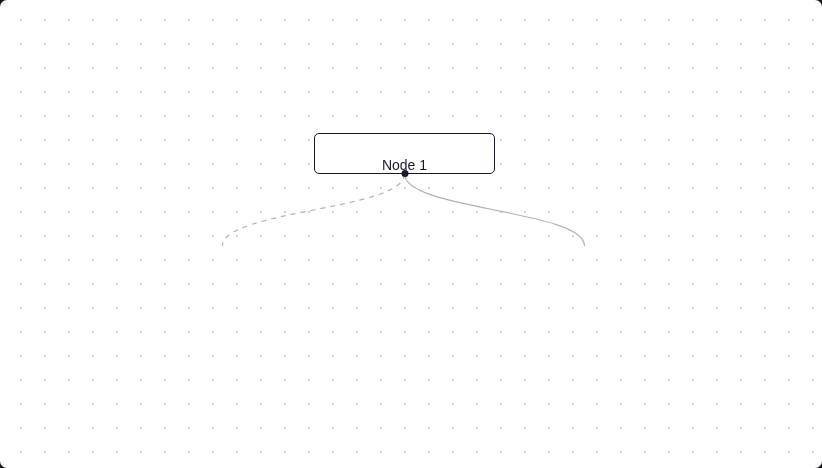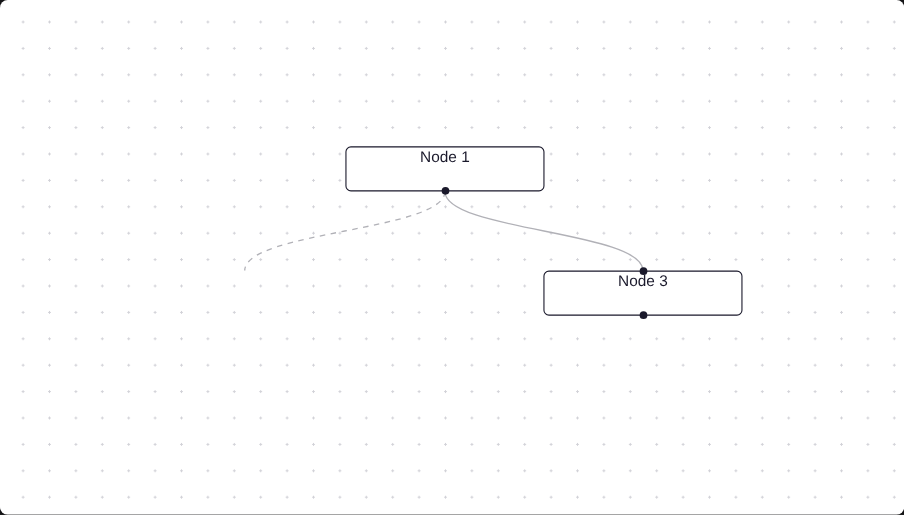--- a/index.html
+++ b/index.html
@@ -33,21 +33,21 @@
     stroke-width: 1.2;
     pointer-events: stroke;
   }
   .node {
     position: absolute;
     box-sizing: border-box;
     background: #ffffff;
     border: 1px solid #1a192b;
     border-radius: 5px;
     display: flex;
-    align-items: flex-start;
+    align-items: flex-end;
     justify-content: center;
     font-size: 14px;
     color: #1a192b;
     cursor: grab;
   }
   .node-label {
     pointer-events: none;
     white-space: nowrap;
   }
   .handle {
@@ -72,19 +72,14 @@
     <path class="edge" d="M 404.5,174 C 404.5,210 222.5,210 222.5,246" stroke="#b1b1b7" stroke-dasharray="5 5"></path>
     <path class="edge" d="M 404.5,174 C 404.5,210 584.5,210 584.5,246" stroke="#b1b1b7"></path>
   </svg>
 
   <div class="node" style="left: 314px; top: 133px; width: 181px; height: 41px;">
     <span class="node-label">Node 1</span>
     <span class="handle bottom"></span>
   </div>
 
 
-  <div class="node" style="left: 494px; top: 246px; width: 181px; height: 41px;">
-    <span class="handle top"></span>
-    <span class="node-label">Node 3</span>
-    <span class="handle bottom"></span>
-  </div>
 
 </div>
 
 </body></html>

